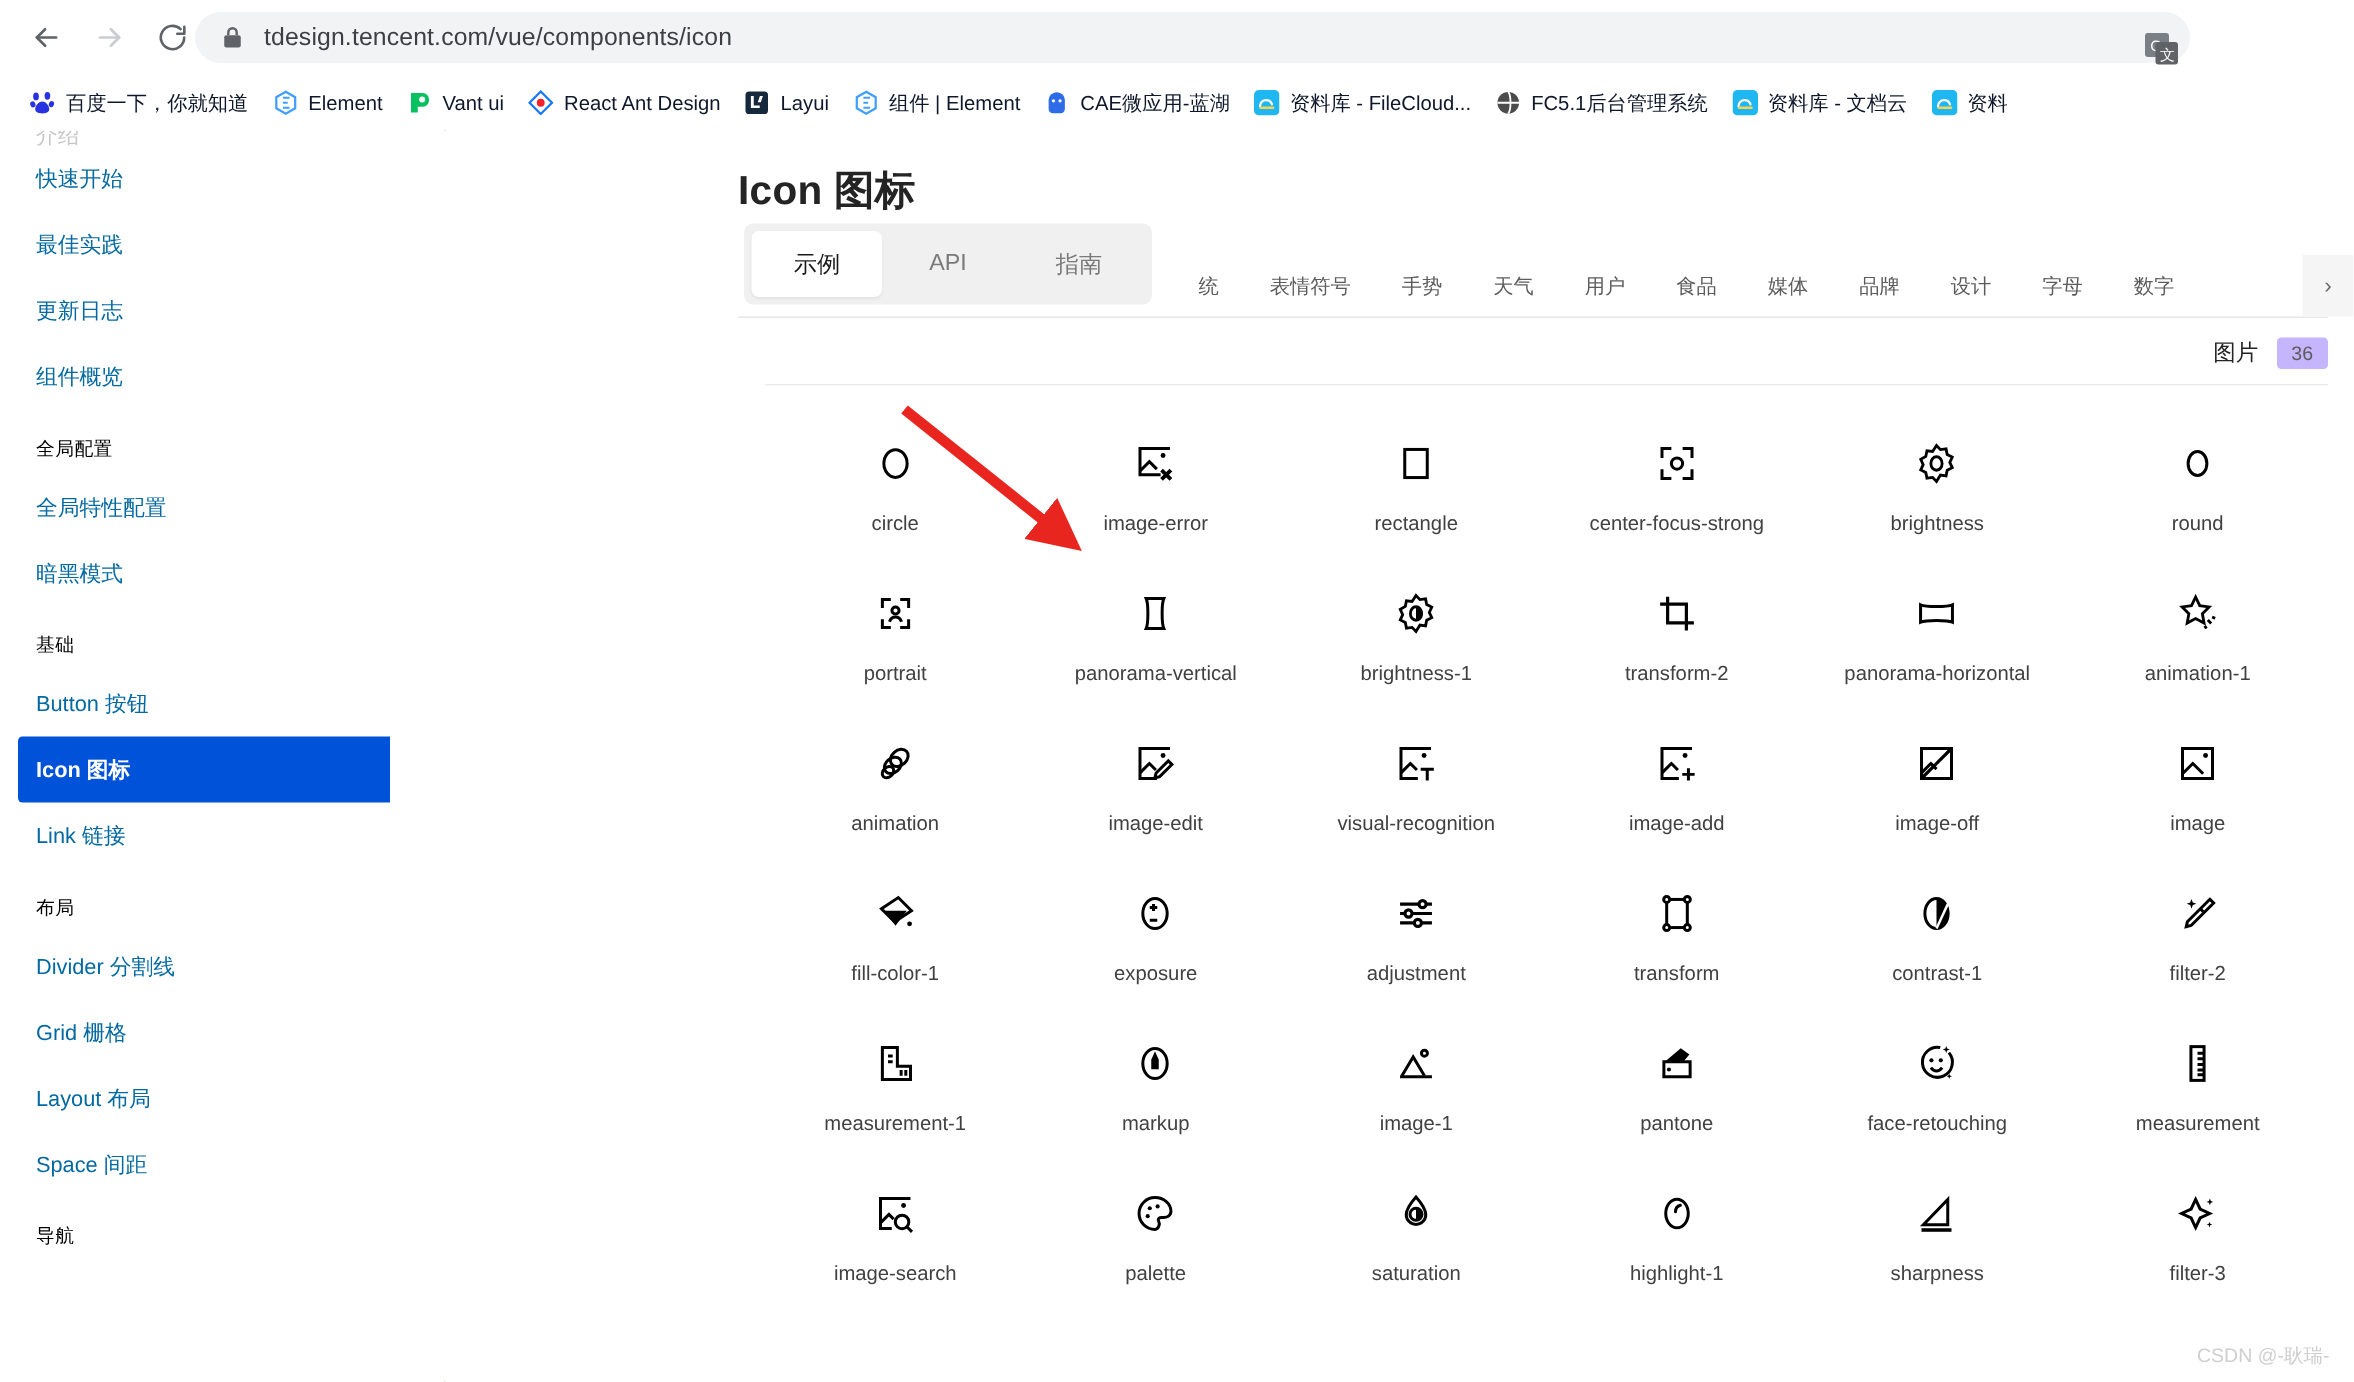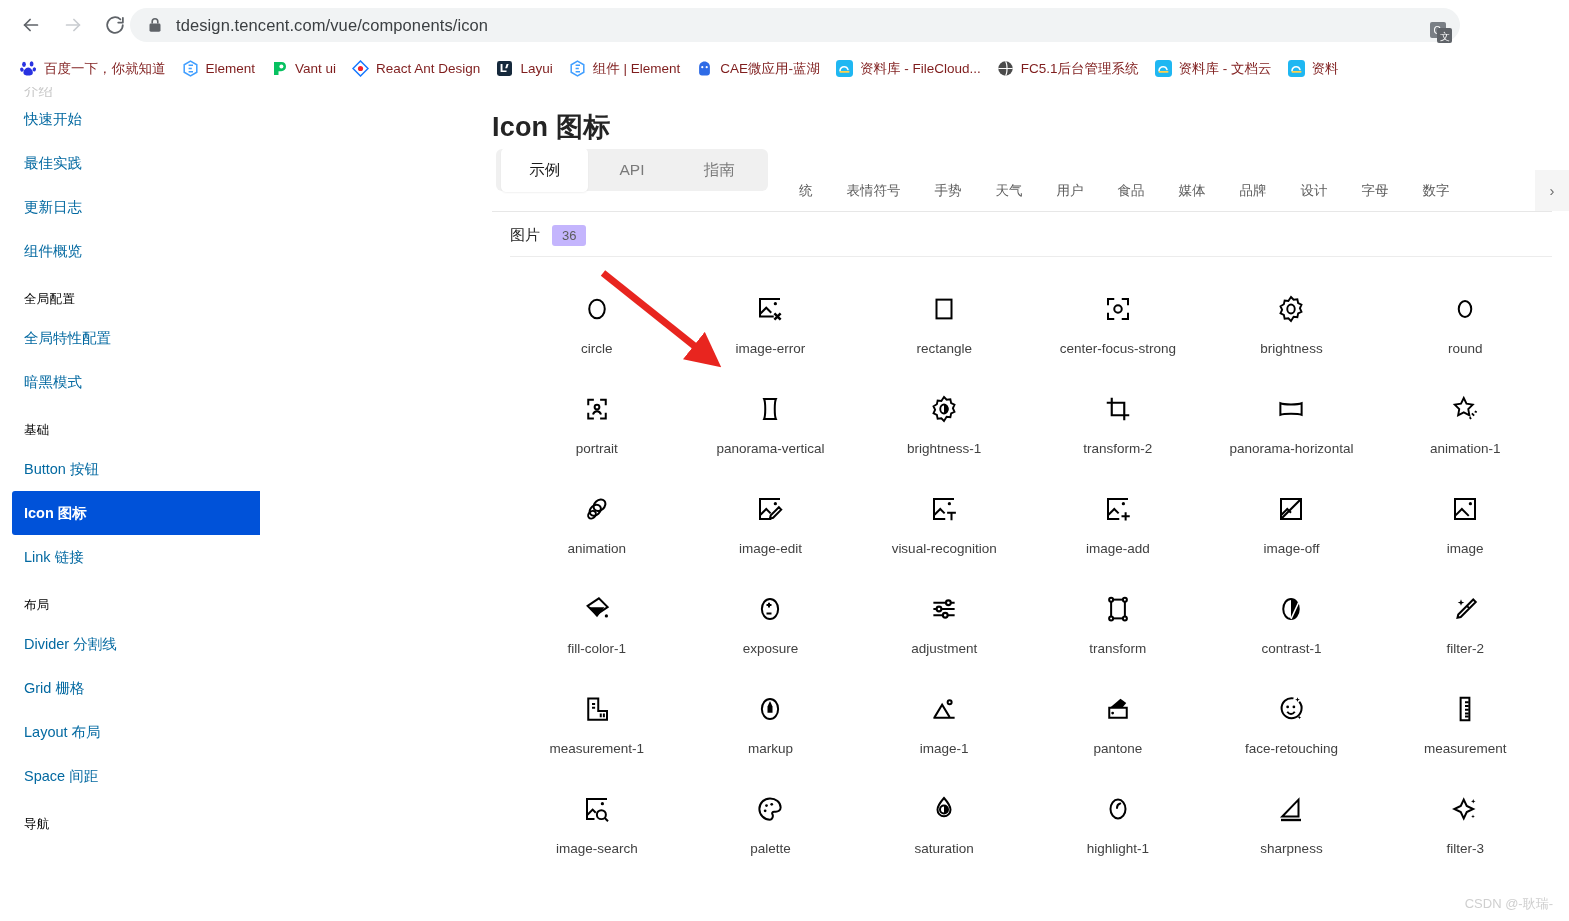--- a/index.html
+++ b/index.html
@@ -34,21 +34,21 @@
   #translate-icon { position: absolute; right: 6px; top: 12px; width: 26px; height: 26px; cursor: pointer; }
 
   
   #bookmarks-bar {
     position: absolute; left: 0; top: 50px; width: 1569px; height: 37px;
     background: #ffffff; display: flex; align-items: center; padding-left: 12px;
     overflow: hidden; white-space: nowrap;
   }
   .bookmark { display: inline-flex; align-items: center; height: 28px; padding: 0 8px; border-radius: 4px; cursor: pointer; flex: 0 0 auto; }
   .bookmark .bm-ico { width: 17px; height: 17px; margin-right: 7px; flex: 0 0 auto; position: relative; }
-  .bookmark .bm-label { font-size: 13.5px; color: #7f1d1d; }
+  .bookmark .bm-label { font-size: 13.5px; color: #0f172a; }
 
   .ico-rounded { border-radius: 4px; }
   .ico-baidu { background: #ffffff; }
   .ico-baidu svg, .ico-generic svg { display: block; }
 
   
   #page { position: absolute; left: 0; top: 87px; width: 1569px; height: 834px; background: #ffffff; overflow: hidden; }
 
   
   #sidebar {
@@ -91,34 +91,34 @@
     align-items: center; cursor: pointer; flex: 0 0 auto; white-space: nowrap;
   }
   #cat-next {
     position: absolute; right: 0; top: 83px; width: 34px; height: 41px;
     background: #f5f5f5; display: flex; align-items: center; justify-content: center;
     cursor: pointer; color: #6b6b6b; font-size: 15px;
   }
 
   
   #doc-tabs {
-    position: absolute; left: 236px; top: 62px; width: 272px; height: 42px;
+    position: absolute; left: 236px; top: 62px; width: 272px; height: 54px;
     background: #f0f0f0; border-radius: 6px; display: flex; align-items: center;
     padding: 5px; z-index: 5;
   }
   .doc-tab {
     flex: 1 1 0; height: 44px; display: flex; align-items: center; justify-content: center;
     font-size: 15.5px; color: #7a7a7a; cursor: pointer; border-radius: 5px;
   }
   .doc-tab.active { background: #ffffff; color: #1a1a1a; box-shadow: 0 1px 2px rgba(0,0,0,.06); }
 
   
   #icons-panel { position: absolute; left: 250px; top: 128px; width: 1042px; }
   #icons-head {
-    height: 42px; display: flex; align-items: center; justify-content: flex-start;
+    height: 42px; display: flex; align-items: center; justify-content: flex-end;
     border-bottom: 1px solid #ececec;
   }
   #icons-head .h-label { font-size: 15px; color: #242424; }
   #icons-count {
     margin-left: 12px; background: #c4b5fd; color: #5c5c5c; font-size: 13px;
     border-radius: 3px; padding: 3px 10px;
   }
 
   #icon-grid {
     display: grid; grid-template-columns: repeat(6, 1fr); padding-top: 22px;

